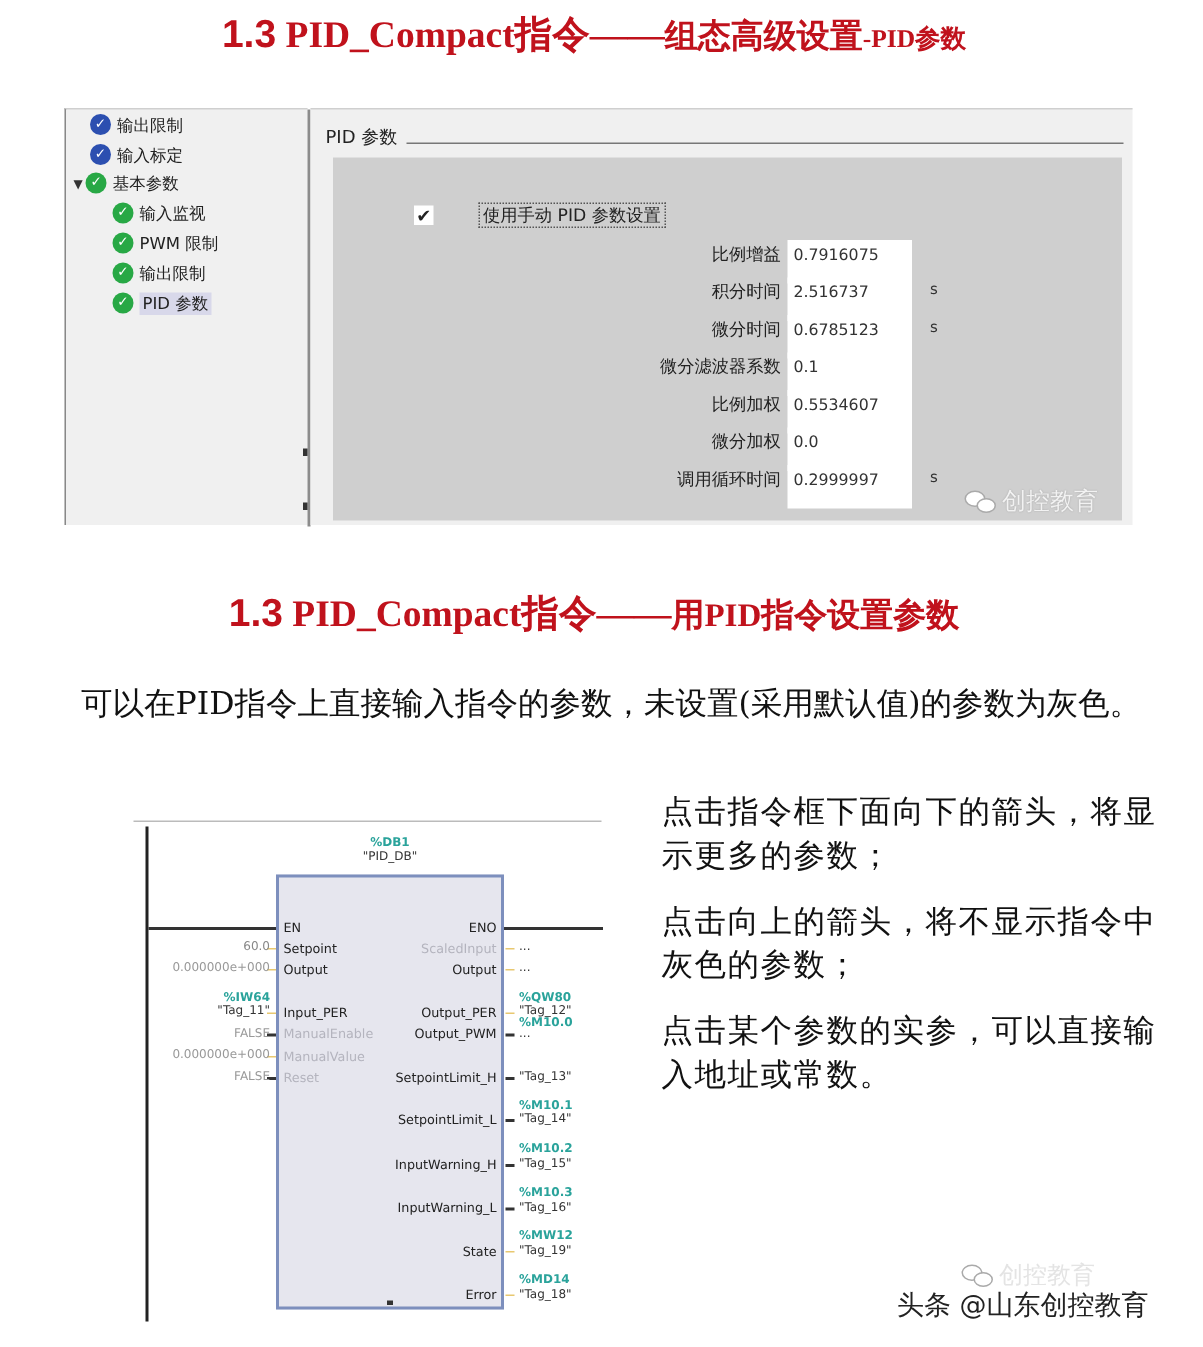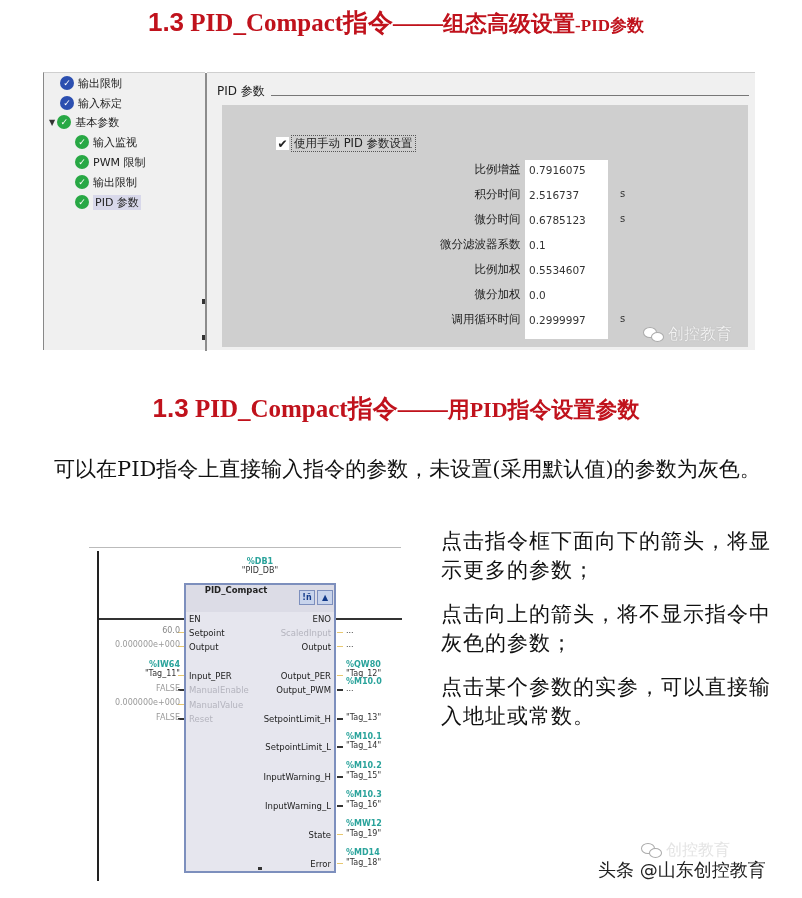--- a/index.html
+++ b/index.html
@@ -53,21 +53,21 @@
     position: absolute; left: 15px; top: 32px; width: 526px; height: 242px; background: #cfcfcf;
   }
   .manual-check {
     position: absolute; left: 54px; top: 30px; display: flex; align-items: center;
     font-size: 11.5px; color: #222;
   }
   .manual-check .box {
     width: 13px; height: 13px; background: #fff; display: inline-flex; align-items: center;
     justify-content: center; font-size: 12px; font-weight: bold; margin-right: 2px;
   }
-  .manual-check .label { border: 1px dotted #555; padding: 0 2px; }
+  .manual-check .label { border: 1px dotted #555; padding: 0 2px; margin-left: 28px; }
   .param-row { position: absolute; left: 0; height: 20px; width: 526px; }
   .param-row .plabel {
     position: absolute; right: 216px; top: 2px; font-size: 11.5px; color: #222; white-space: nowrap;
   }
   .param-row .pinput {
     position: absolute; left: 303px; top: 0; width: 83px; height: 29px; background: #fff;
     border: none; font-size: 10.5px; color: #333; padding-left: 4px; line-height: 20px;
     font-family: "DejaVu Sans", sans-serif;
   }
   .param-row .unit { position: absolute; left: 398px; top: 3px; font-size: 10px; color: #333; }
@@ -240,25 +240,20 @@
 
 <div class="rail-top"></div>
 <div class="rail-left"></div>
 <div class="rung"></div>
 <div class="rung-right"></div>
 
 <div class="db-name db-addr">%DB1</div>
 <div class="db-name db-sym">"PID_DB"</div>
 
 <div class="fb-box">
-  <div class="fb-header">
-    <div class="fb-title">PID_Compact</div>
-    <div class="fb-btn" style="left:113px;">!ñ</div>
-    <div class="fb-btn" style="left:131px;">▲</div>
-  </div>
 
   <div class="pin pin-in" style="top:29px;">EN</div>
   <div class="pin pin-in" style="top:43px;">Setpoint</div>
   <div class="pin pin-in" style="top:57px;">Output</div>
   <div class="pin pin-in" style="top:86px;">Input_PER</div>
   <div class="pin pin-in gray" style="top:100px;">ManualEnable</div>
   <div class="pin pin-in gray" style="top:115px;">ManualValue</div>
   <div class="pin pin-in gray" style="top:129px;">Reset</div>
 
   <div class="pin pin-out" style="top:29px;">ENO</div>

